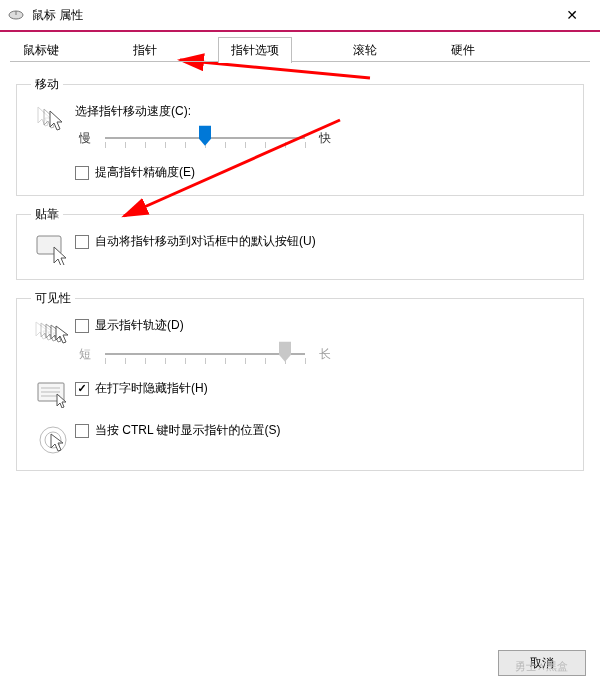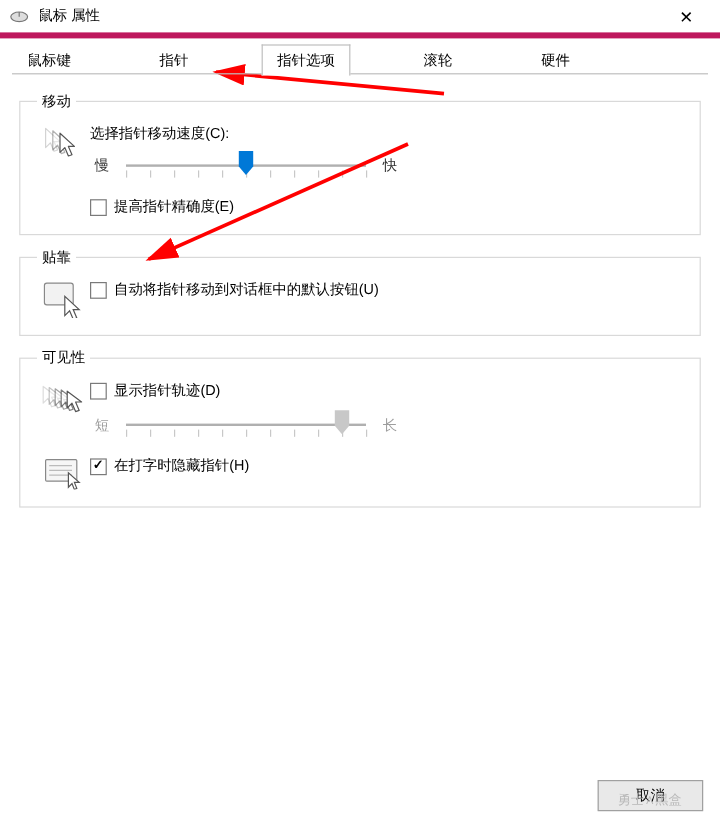--- a/index.html
+++ b/index.html
@@ -11,21 +11,21 @@
     width: 600px;
     height: 686px;
     overflow: hidden;
     color: #000;
   }
   .titlebar {
     height: 32px;
     display: flex;
     align-items: center;
     padding: 0 8px;
-    border-bottom: 5px solid #be185d;
+    border-bottom: 2px solid #be185d;
   }
   .titlebar .icon {
     width: 16px; height: 16px; margin-right: 8px;
     display:flex; align-items:center;
   }
   .titlebar .title { flex: 1; }
   .titlebar .close {
     width: 40px; height: 28px; display:flex; align-items:center; justify-content:center;
     font-size: 14px;
   }
@@ -322,20 +322,35 @@
         </svg>
       </div>
       <div class="optcol">
         <label class="chkline">
           <span class="chk checked" id="chk-hide"></span>
           <span>在打字时隐藏指针(H)</span>
         </label>
       </div>
     </div>
 
+    <div class="row">
+      <div class="iconcol">
+        <svg width="32" height="32" viewBox="0 0 32 32">
+          <circle cx="16" cy="16" r="13" fill="none" stroke="#bbb"></circle>
+          <circle cx="16" cy="16" r="8" fill="none" stroke="#bbb"></circle>
+          <path d="M14 10 L14 24 L18 20 L21 27 L24 26 L21 19 L26 19 Z" fill="#fff" stroke="#555"></path>
+        </svg>
+      </div>
+      <div class="optcol">
+        <label class="chkline">
+          <span class="chk" id="chk-ctrl"></span>
+          <span>当按 CTRL 键时显示指针的位置(S)</span>
+        </label>
+      </div>
+    </div>
   </fieldset>
 
 </div>
 
 <div class="footer">
   <div class="btn">
       <span>取消</span>
     </div>
 </div>
 

